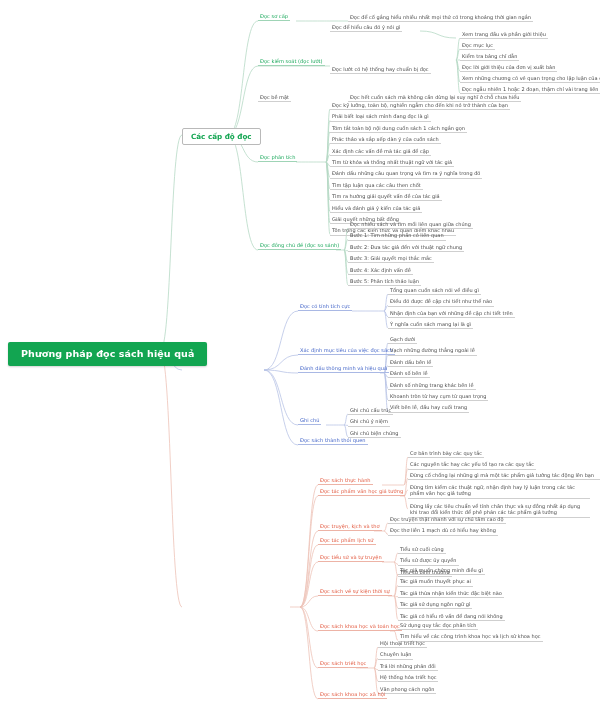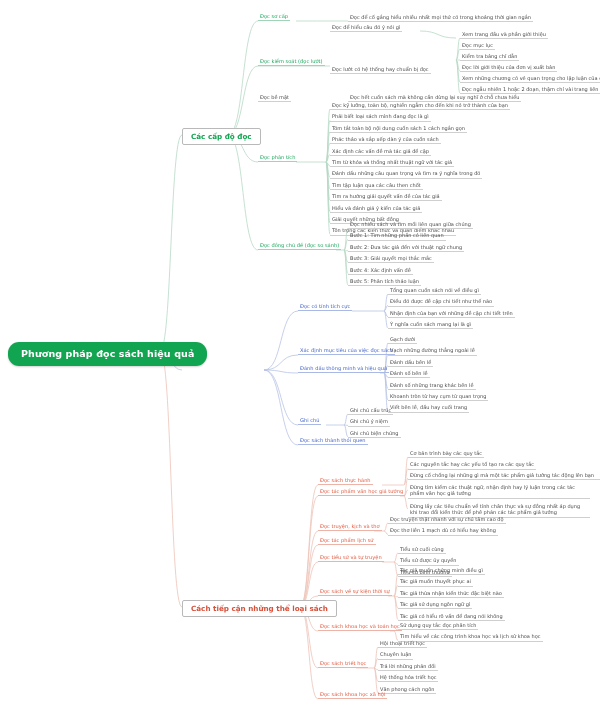--- a/index.html
+++ b/index.html
@@ -9,21 +9,21 @@
     width:600px;height:708px;position:relative;overflow:hidden;
     -webkit-font-smoothing:antialiased;
   }
   #canvas{position:absolute;left:0;top:0;width:600px;height:708px;}
   svg.links{position:absolute;left:0;top:0;width:600px;height:708px;pointer-events:none;}
 
   .node{position:absolute;white-space:nowrap;box-sizing:border-box;}
 
   
   .root{
-    background:#12a551;color:#ffffff;border-radius:11px;
+    background:#12a551;color:#ffffff;border-radius:2px;
     font-size:9.5px;font-weight:bold;letter-spacing:.1px;
     padding:7px 13px;line-height:1;
     box-shadow:0 1px 2px rgba(0,0,0,.18);
   }
 
   
   .b1{
     border:1px solid #b9b9b9;background:#fff;border-radius:2px;
     font-size:7.2px;font-weight:bold;padding:4px 8px;line-height:1;
   }
@@ -197,21 +197,20 @@
     <div class="node b3" style="left: 388px; top: 358.8px;">Đánh dấu bên lề</div>
     <div class="node b3" style="left: 388px; top: 370.2px;">Đánh số bên lề</div>
     <div class="node b3" style="left: 388px; top: 381.6px;">Đánh số những trang khác bên lề</div>
     <div class="node b3" style="left: 388px; top: 393px;">Khoanh tròn từ hay cụm từ quan trọng</div>
     <div class="node b3" style="left: 388px; top: 404.4px;">Viết bên lề, đầu hay cuối trang</div>
     <div class="node b2 blue" style="left: 298px; top: 418px;">Ghi chú</div>
     <div class="node b3" style="left: 348px; top: 407px;">Ghi chú cấu trúc</div>
     <div class="node b3" style="left: 348px; top: 418.4px;">Ghi chú ý niệm</div>
     <div class="node b3" style="left: 348px; top: 429.8px;">Ghi chú biện chứng</div>
     <div class="node b2 blue" style="left: 298px; top: 438px;">Đọc sách thành thói quen</div>
-    <div class="node b1 red" style="left: 182px; top: 600px;">Cách tiếp cận những thể loại sách</div>
     <div class="node b2 red" style="left: 318px; top: 478px;">Đọc sách thực hành</div>
     <div class="node b3" style="left: 408px; top: 450px;">Cơ bản trình bày các quy tắc</div>
     <div class="node b3" style="left: 408px; top: 461.4px;">Các nguyên tắc hay các yếu tố tạo ra các quy tắc</div>
     <div class="node b2 red" style="left: 318px; top: 489px;">Đọc tác phẩm văn học giả tưởng</div>
     <div class="node b3 wrap" style="left: 408px; top: 472px; width: 240px;">Đừng cố chống lại những gì mà một tác phẩm giả tưởng tác động lên bạn</div>
     <div class="node b3 wrap" style="left: 408px; top: 484px; width: 182px;">Đừng tìm kiếm các thuật ngữ, nhận định hay lý luận trong các tác phẩm văn học giả tưởng</div>
     <div class="node b3 wrap" style="left: 408px; top: 503px; width: 182px;">Đừng lấy các tiêu chuẩn về tính chân thực và sự đồng nhất áp dụng khi trao đổi kiến thức để phê phán các tác phẩm giả tưởng</div>
     <div class="node b2 red" style="left: 318px; top: 524px;">Đọc truyện, kịch và thơ</div>
     <div class="node b3" style="left: 388px; top: 516px;">Đọc truyện thật nhanh với sự chú tâm cao độ</div>
     <div class="node b3" style="left: 388px; top: 527.4px;">Đọc thơ liền 1 mạch dù có hiểu hay không</div>

